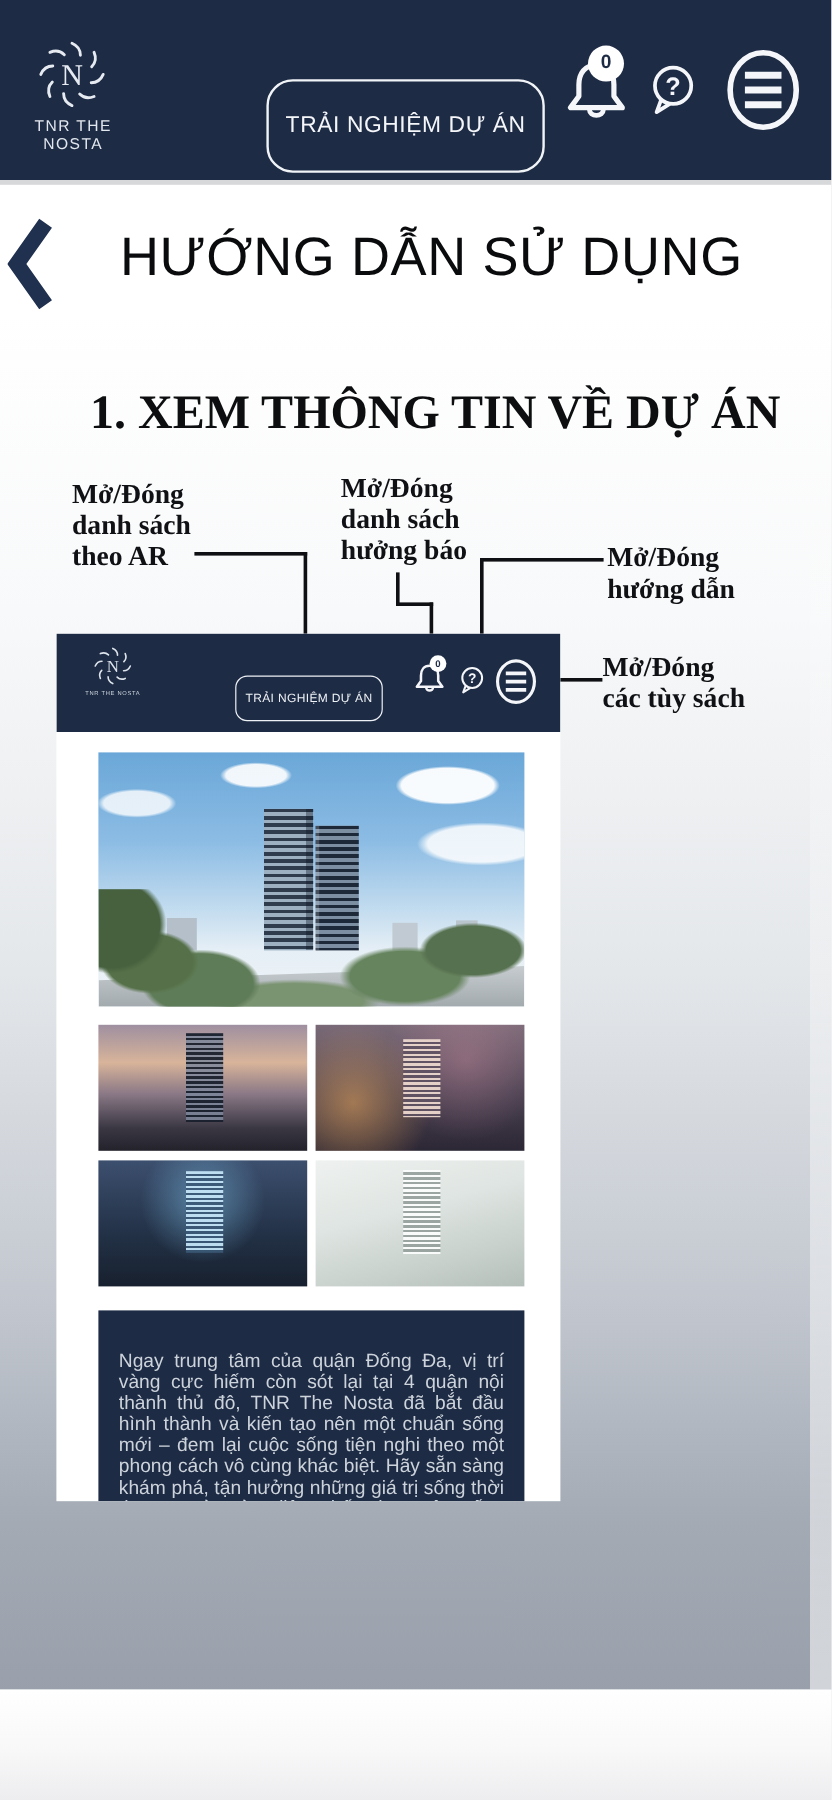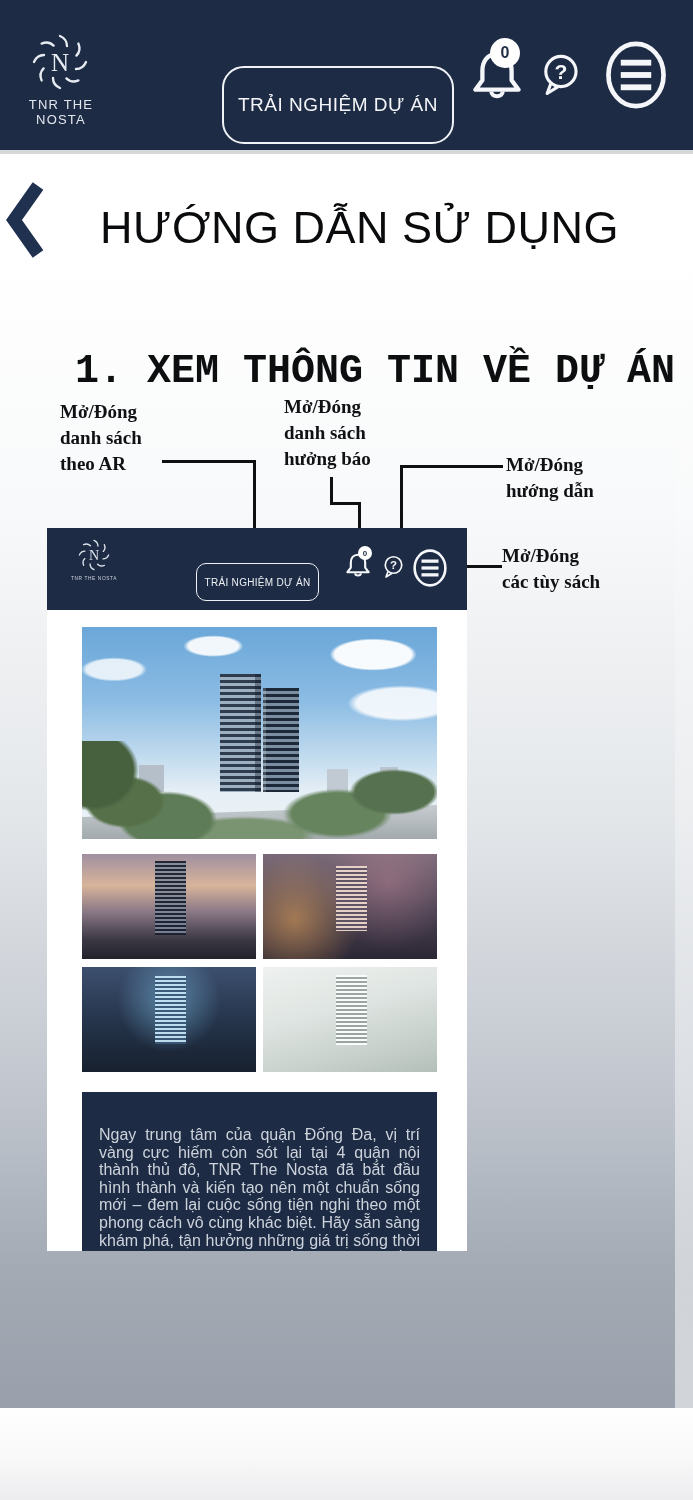--- a/index.html
+++ b/index.html
@@ -23,31 +23,31 @@
   .icon-white{ width:100%; height:100%; color:#f4f6f9; }
   .badge{ position:absolute; border-radius:50%; background:#ffffff; color:#1d2b45;
           display:flex; align-items:center; justify-content:center; font-weight:bold; }
   .badge-main{ left:24px; top:-6px; width:30px; height:30px; font-size:16px; }
   .btn-reset{ background:transparent; border:none; padding:0; cursor:pointer; }
 
   .header-divider{ left:0; top:150px; width:693px; height:4px; background:#d7d8da; }
 
   
   .back-btn{ left:6px; top:180px; width:40px; height:80px; }
-  .page-title{ left:100px; top:202px; width:560px; color:#0a0b0d; font-size:45px; letter-spacing:.5px; }
+  .page-title{ left:100px; top:188px; width:560px; color:#0a0b0d; font-size:45px; letter-spacing:.5px; }
 
   
   .slide1-bg{ left:0; top:258px; width:693px; height:1150px;
      background:linear-gradient(180deg,#ffffff 0%,#f8f9fa 22%,#e4e7ea 48%,#c2c7cf 72%,#a3aab4 88%,#99a0ab 100%); }
   .slide1-edge{ left:675px; top:258px; width:18px; height:1150px;
      background:linear-gradient(180deg,rgba(255,255,255,0) 0%,rgba(255,255,255,.35) 55%,rgba(255,255,255,.55) 100%); }
-  .serif-title{ font-family:Liberation Mono, monospace; font-weight:bold; color:#0d0e10;margin-top:29px; }
+  .serif-title{ font-family:Liberation Serif, serif; font-weight:bold; color:#0d0e10; }
   .sec1-title{ left:75px; top:320px; font-size:40px; }
   .anno{ position:absolute; font-family:"Liberation Serif","DejaVu Serif",serif; font-weight:bold;
-         color:#101114; font-size:19px; line-height:26px; }
+         color:#101114; font-size:23px; line-height:26px; }
   .anno div{ white-space:nowrap; }
   .conn{ position:absolute; background:#0f1013; }
 
   
   .mini-card{ left:47px; top:528px; width:420px; height:723px; background:#ffffff; overflow:hidden; }
   .mini-header{ left:0; top:0; width:420px; height:82px; background:#1d2b45; }
   .mini-logo{ left:29px; top:9px; width:36px; height:36px; color:#dde3eb; }
   .mini-brand{ left:11px; top:48px; width:72px; text-align:center; color:#ccd3dc;
                font-size:4.8px; letter-spacing:.6px; }
   .mini-btn{ left:149px; top:35px; width:123px; height:38px; border:1.5px solid #eef1f5; border-radius:10px;

